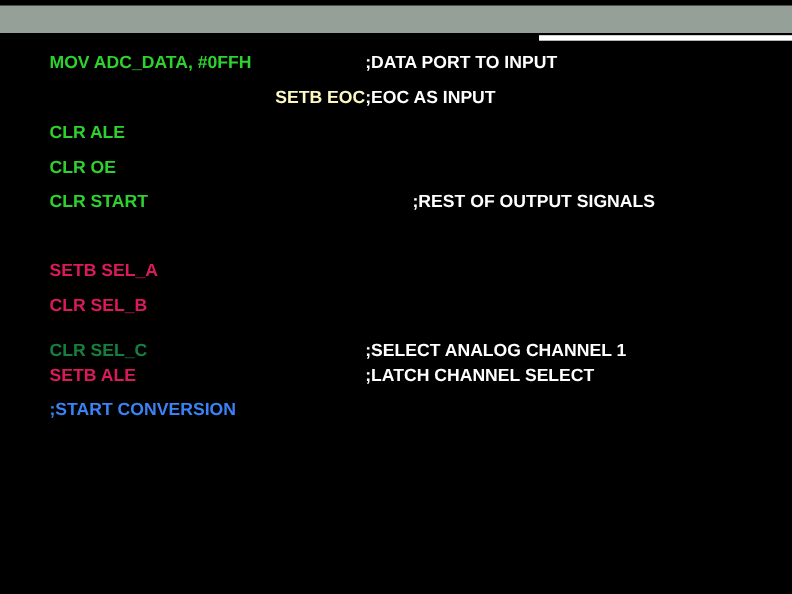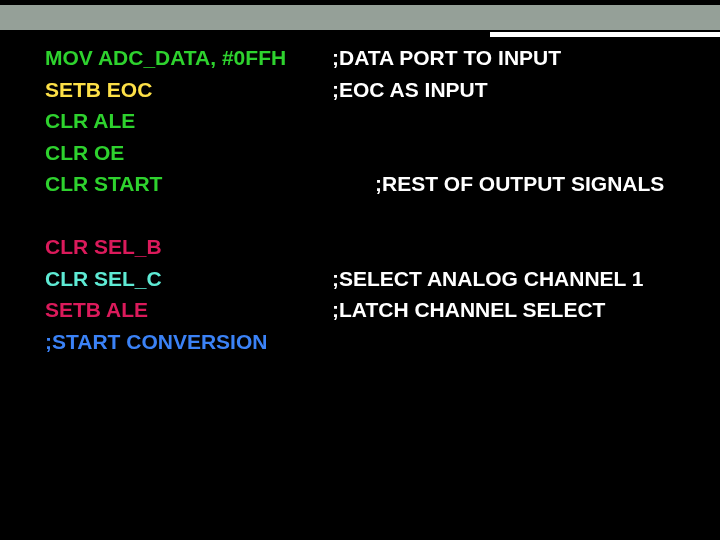--- a/index.html
+++ b/index.html
@@ -26,41 +26,42 @@
     left: 45px; top: 42px;
     width: 660px;
   }
   .code-section { margin: 0; }
   .code-section + .code-section { margin-top: 31.5px; }
   .code-line {
     display: flex;
     align-items: baseline;
     height: 31.5px;
     line-height: 31.5px;
-    font-size: 21px;
+    font-size: 16px;
     font-weight: bold;
     white-space: pre;
   }
   .code-text { flex: 0 0 287px; }
   .comment-text { color: #ffffff; flex: 1 1 auto; }
 </style>
 </head>
 <body>
 
 <div class="slide" style="background: rgb(0, 0, 0);">
   <div class="header-bar" style="background: rgb(149, 160, 152);"></div>
   <div class="accent-strip" style="background: rgb(255, 255, 255);"></div>
   <div class="code-area">
       <div class="code-section">
         <div class="code-line"><span class="code-text" style="color: rgb(46, 210, 46);">MOV ADC_DATA, #0FFH</span><span class="comment-text" style="color: rgb(255, 255, 255);">;DATA PORT TO INPUT</span></div>
-        <div class="code-line"><span class="code-text" style="color: #fde047;">SETB EOC</span><span class="comment-text" style="color: rgb(255, 255, 255);">;EOC AS INPUT</span></div>
+        <div class="code-line"><span class="code-text" style="color: #fef9c3; text-align: right;">SETB EOC</span><span class="comment-text" style="color: rgb(255, 255, 255);">;EOC AS INPUT</span></div>
         <div class="code-line"><span class="code-text" style="color: rgb(46, 210, 46);">CLR ALE</span><span class="comment-text" style="color: rgb(255, 255, 255);"></span></div>
         <div class="code-line"><span class="code-text" style="color: rgb(46, 210, 46);">CLR OE</span><span class="comment-text" style="color: rgb(255, 255, 255);"></span></div>
         <div class="code-line"><span class="code-text" style="color: rgb(46, 210, 46);">CLR START</span><span class="comment-text" style="color: rgb(255, 255, 255); margin-left: 43px;">;REST OF OUTPUT SIGNALS</span></div>
       </div>
       <div class="code-section">
+        <div class="code-line"><span class="code-text" style="color: rgb(219, 26, 91);">SETB SEL_A</span><span class="comment-text" style="color: rgb(255, 255, 255);"></span></div>
         <div class="code-line"><span class="code-text" style="color: rgb(219, 26, 91);">CLR SEL_B</span><span class="comment-text" style="color: rgb(255, 255, 255);"></span></div>
-        <div class="code-line"><span class="code-text" style="color: #5eead4;">CLR SEL_C</span><span class="comment-text" style="color: rgb(255, 255, 255);">;SELECT ANALOG CHANNEL 1</span></div>
+        <div class="code-line"><span class="code-text" style="color: #15803d; margin-top: 10px;">CLR SEL_C</span><span class="comment-text" style="color: rgb(255, 255, 255);">;SELECT ANALOG CHANNEL 1</span></div>
         <div class="code-line"><span class="code-text" style="color: rgb(219, 26, 91);">SETB ALE</span><span class="comment-text" style="color: rgb(255, 255, 255);">;LATCH CHANNEL SELECT</span></div>
         <div class="code-line"><span class="comment-text" style="color: #3b82f6;">;START CONVERSION</span></div>
       </div>
     </div>
 </div>
 
 </body></html>

